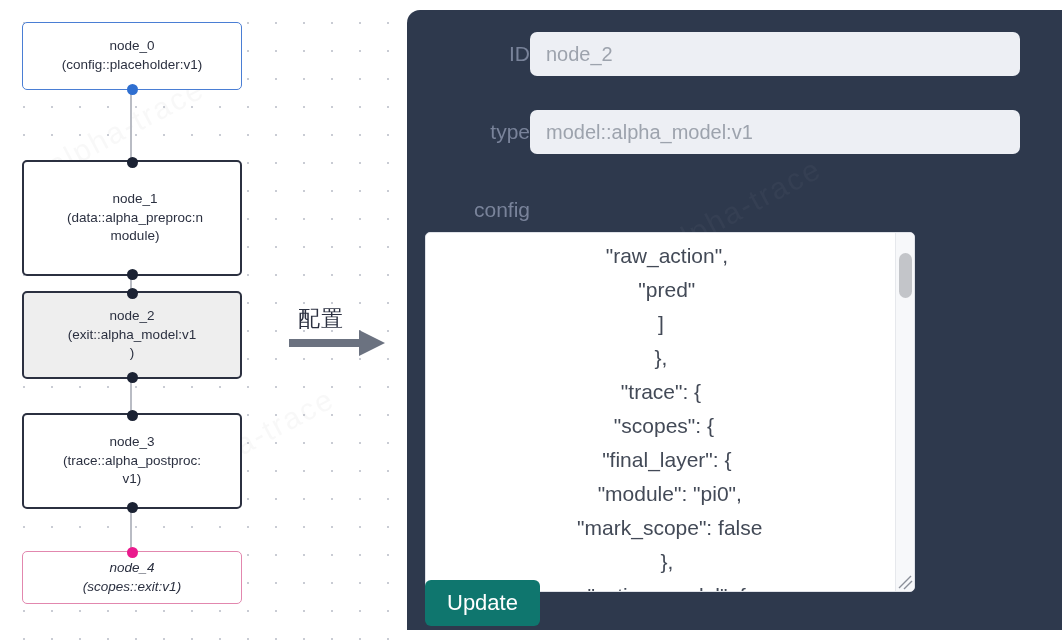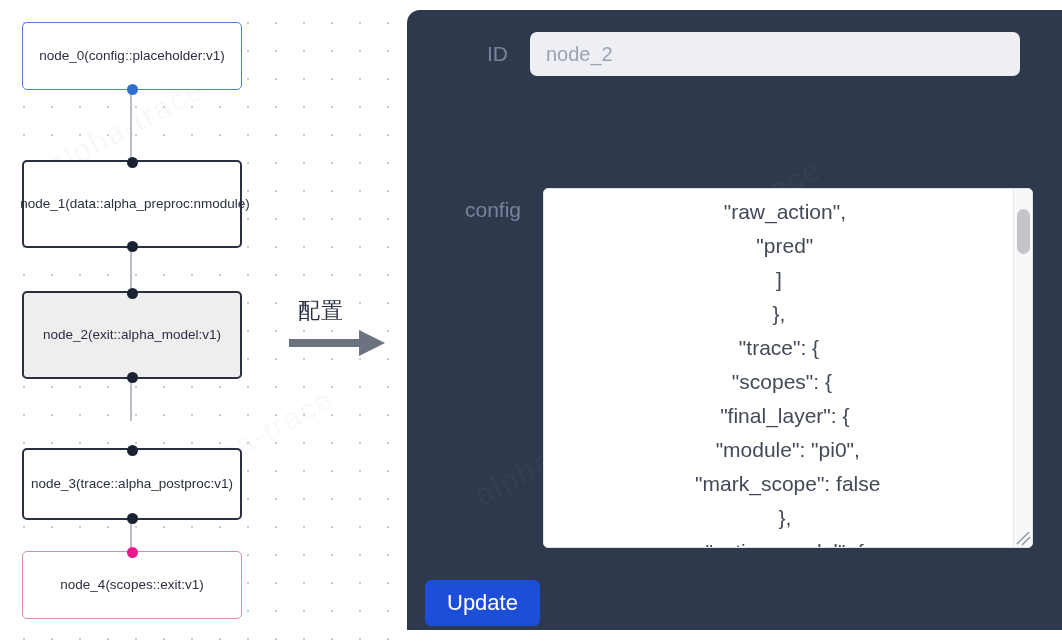--- a/index.html
+++ b/index.html
@@ -46,20 +46,21 @@
   
   .node {
     position: absolute;
     left: 22px;
     width: 220px;
     border: 2px solid #2b3040;
     border-radius: 5px;
     background: #ffffff;
     color: #2b3040;
     display: flex;
+    flex-direction: column;
     align-items: center;
     justify-content: center;
     text-align: center;
     font-size: 13.5px;
     line-height: 1.38;
     padding: 4px 10px;
     z-index: 3;
   }
   .node .nline { display: block; }
 
@@ -96,21 +97,21 @@
   #arrow-group {
     position: absolute;
     left: 289px;
     top: 296px;
     width: 106px;
     height: 70px;
     z-index: 4;
   }
   #arrow-label {
     position: absolute;
-    left: 9px; top: 0;
+    left: 9px; top: 8px;
     font-size: 22px;
     color: #2b3040;
     letter-spacing: 1px;
     font-family: "DejaVu Sans", sans-serif;
   }
   #arrow-shape { position: absolute; left: 0; top: 32px; }
 
   
   #config-panel {
     position: absolute;
@@ -130,21 +131,20 @@
   }
 
   .field-row {
     position: absolute;
     display: flex;
     align-items: flex-start;
   }
   .field-label {
     width: 105px;
     text-align: right;
-    padding-right: 22px;
     color: #79839a;
     font-size: 21px;
     line-height: 44px;
     user-select: none;
   }
   .field-input {
     width: 490px;
     height: 44px;
     background: #edeff4;
     border: none;
@@ -152,21 +152,21 @@
     color: #9da3ad;
     font-size: 20px;
     padding: 0 16px;
     font-family: "Liberation Sans", sans-serif;
     outline: none;
   }
   .field-input::placeholder { color: #9da3ad; }
 
   #row-id   { left: 18px; top: 22px; }
   #row-type { left: 18px; top: 100px; }
-  #row-config { left: 31px; top: 178px; }
+  #row-config { left: 18px; top: 178px; flex-direction: column; }
 
   
   #config-box {
     position: relative;
     width: 490px;
     height: 360px;
     background: #ffffff;
     border: 1px solid #dfe2e8;
     border-radius: 5px;
     overflow: hidden;
@@ -203,21 +203,21 @@
   }
   #config-resize-grip {
     position: absolute;
     right: 1px; bottom: 1px;
     width: 18px; height: 18px;
   }
 
   #update-button {
     position: absolute;
     left: 18px; top: 570px;
-    background: #1d4ed8;
+    background: #0f766e;
     color: #ffffff;
     border: none;
     border-radius: 6px;
     font-size: 22px;
     padding: 10px 22px;
     font-family: "Liberation Sans", sans-serif;
     cursor: pointer;
   }
 </style>
 </head>
@@ -234,45 +234,45 @@
     <div class="edge" style="top:245px; height:48px;"></div>
     <div class="edge" style="top:375px; height:46px;"></div>
     <div class="edge" style="top:510px; height:40px;"></div>
 
     <div class="node n-input" style="top:22px; height:68px;">
       <span class="nline">node_0</span>
       <span class="nline">(config::placeholder:v1)</span>
       <span class="port port-bottom port-blue"></span>
     </div>
 
-    <div class="node" style="top:160px; height:88px;padding-left:16px;">
+    <div class="node" style="top:160px; height:116px;padding-left:16px;">
       <span class="nline">node_1</span>
       <span class="nline">(data::alpha_preproc:n</span>
       <span class="nline">module)</span>
       <span class="port port-top"></span>
       <span class="port port-bottom"></span>
     </div>
 
     <div class="node n-selected" style="top:291px; height:88px;">
       <span class="nline">node_2</span>
       <span class="nline">(exit::alpha_model:v1</span>
       <span class="nline">)</span>
       <span class="port port-top"></span>
       <span class="port port-bottom"></span>
     </div>
 
-    <div class="node" style="top:448px; height:72px;">
+    <div class="node" style="top:413px; height:96px;">
       <span class="nline">node_3</span>
       <span class="nline">(trace::alpha_postproc:</span>
       <span class="nline">v1)</span>
       <span class="port port-top"></span>
       <span class="port port-bottom"></span>
     </div>
 
-    <div class="node n-output" style="top:551px; height:68px;">
+    <div class="node n-output" style="top:551px; height:53px;font-style:italic;">
       <span class="nline">node_4</span>
       <span class="nline">(scopes::exit:v1)</span>
       <span class="port port-top port-pink"></span>
     </div>
   </div>
 
   <div id="arrow-group">
     <div id="arrow-label">配置</div>
     <svg id="arrow-shape" width="98" height="30" viewBox="0 0 98 30">
       <path d="M0 11 L70 11 L70 2 L96 15 L70 28 L70 19 L0 19 Z" fill="#6b7280"></path>
@@ -283,20 +283,24 @@
   <div id="config-panel">
 
     <div class="watermark" style="left:250px; top:180px; color:rgba(255,255,255,0.035);">alpha-trace</div>
     <div class="watermark" style="left:60px;  top:430px; color:rgba(255,255,255,0.035);">alpha-trace</div>
 
     <div class="field-row" id="row-id">
       <div class="field-label">ID</div>
       <input class="field-input" type="text" readonly="" placeholder="node_2" style="">
     </div>
 
+    <div class="field-row" id="row-type">
+      <div class="field-label">type</div>
+      <input class="field-input" type="text" readonly="" placeholder="model::alpha_model:v1" style="">
+    </div>
 
     <div class="field-row" id="row-config">
       <div class="field-label">config</div>
       <div id="config-box">
         <div id="config-text">  "raw_action",
   "pred"
 ]
 },
 "trace": {
  "scopes": {

